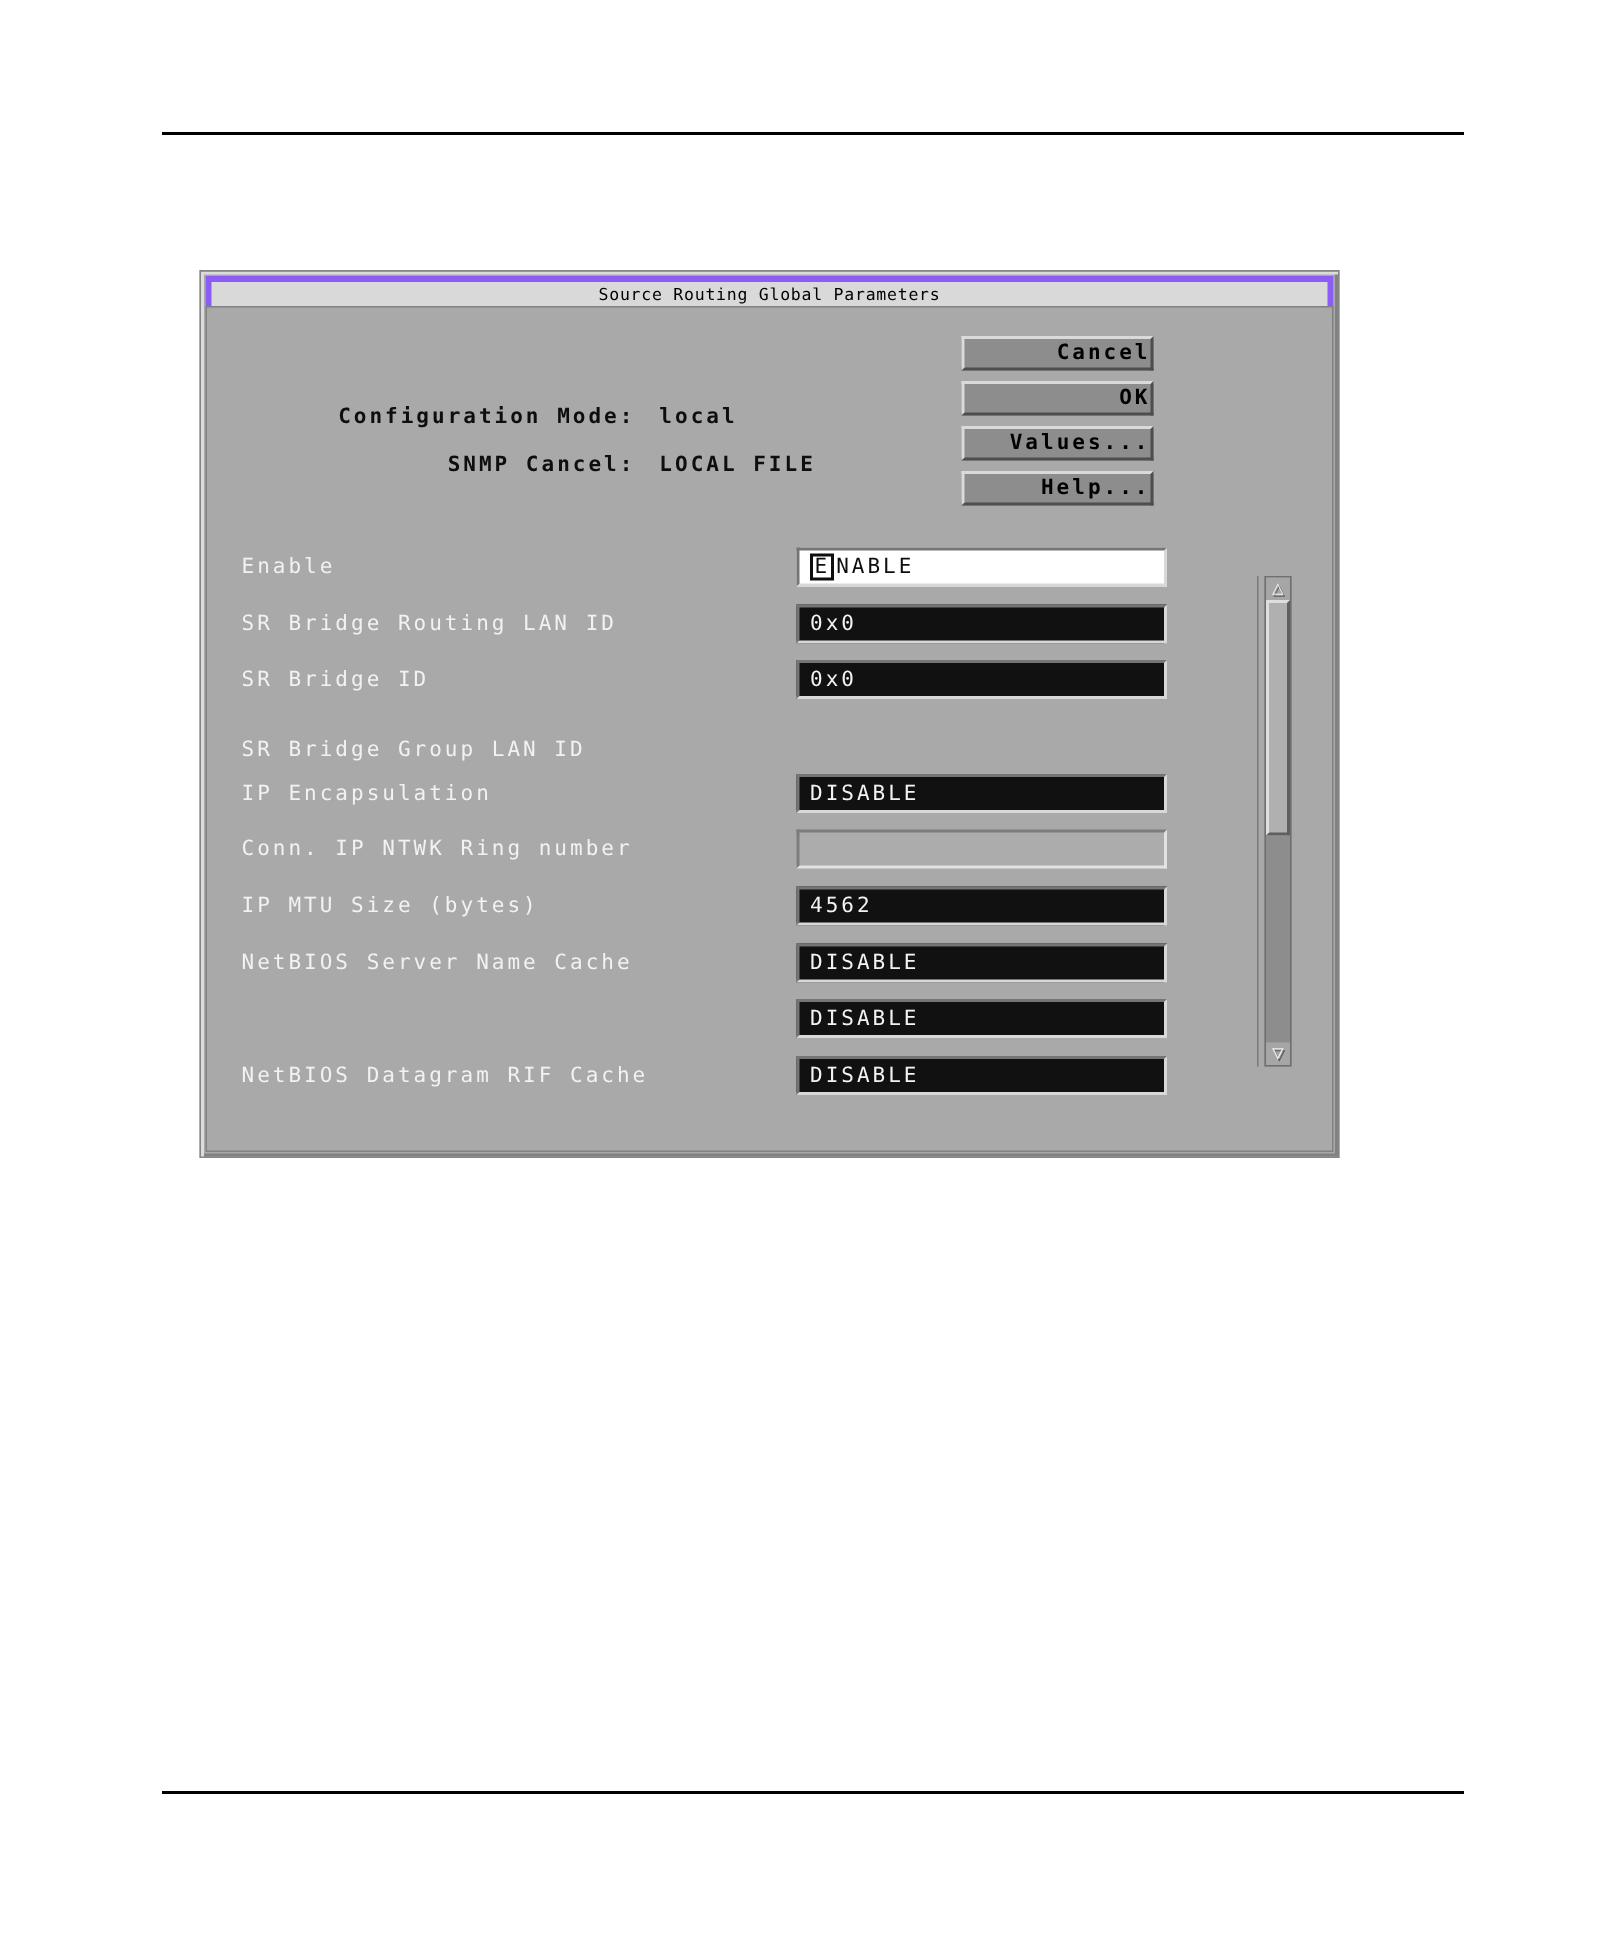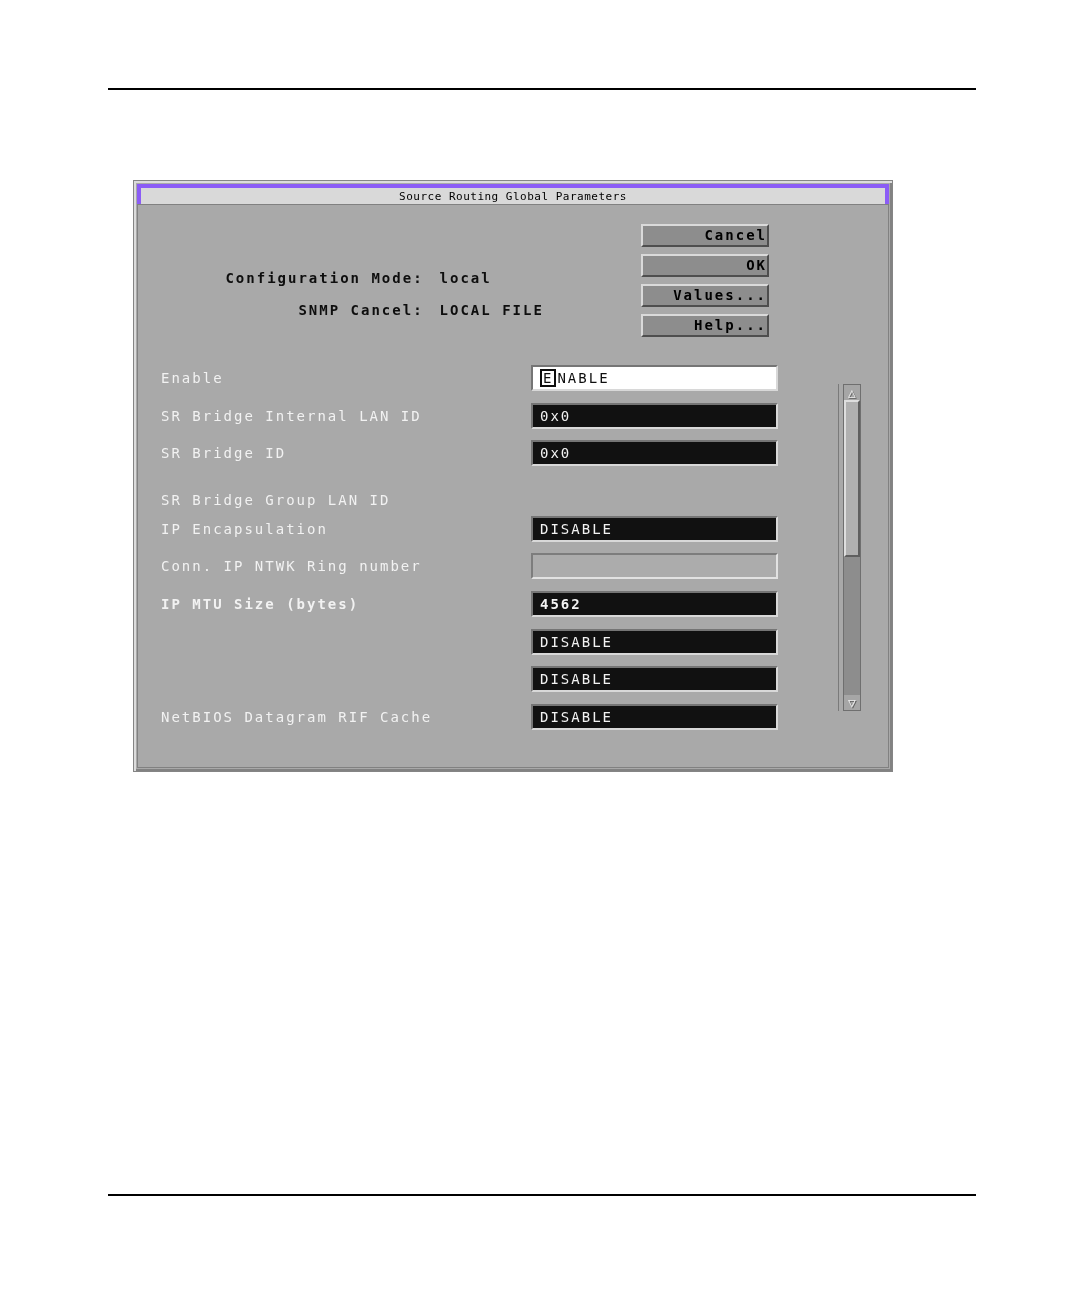--- a/index.html
+++ b/index.html
@@ -115,43 +115,44 @@
         <div class="btn" style="top: 79px;">Values...</div>
         <div class="btn" style="top: 109px;">Help...</div>
       </div>
 
     <div id="fields">
         <div class="field-row" style="top: 160px;">
           <span class="field-label">Enable</span>
           <div class="field-input focused"><span class="cursor">E</span>NABLE</div>
         </div>
         <div class="field-row" style="top: 198px;">
-          <span class="field-label">SR Bridge Internal LAN ID</span>
+          <span class="field-label">SR Bridge Routing LAN ID</span>
           <div class="field-input normal">0x0</div>
         </div>
         <div class="field-row" style="top: 235px;">
           <span class="field-label">SR Bridge ID</span>
           <div class="field-input normal">0x0</div>
         </div>
         <div class="field-row" style="top: 282px;">
           <span class="field-label">SR Bridge Group LAN ID</span>
         </div>
         <div class="field-row" style="top: 311px;">
           <span class="field-label">IP Encapsulation</span>
           <div class="field-input normal">DISABLE</div>
         </div>
         <div class="field-row" style="top: 348px;">
           <span class="field-label">Conn. IP NTWK Ring number</span>
           <div class="field-input disabled"></div>
         </div>
-        <div class="field-row" style="top: 386px; font-weight: bold;">
+        <div class="field-row" style="top: 386px;">
           <span class="field-label">IP MTU Size (bytes)</span>
           <div class="field-input normal">4562</div>
         </div>
         <div class="field-row" style="top: 424px;">
+          <span class="field-label">NetBIOS Server Name Cache</span>
           <div class="field-input normal">DISABLE</div>
         </div>
         <div class="field-row" style="top: 461px;">
           <div class="field-input normal">DISABLE</div>
         </div>
         <div class="field-row" style="top: 499px;">
           <span class="field-label">NetBIOS Datagram RIF Cache</span>
           <div class="field-input normal">DISABLE</div>
         </div>
       </div>

